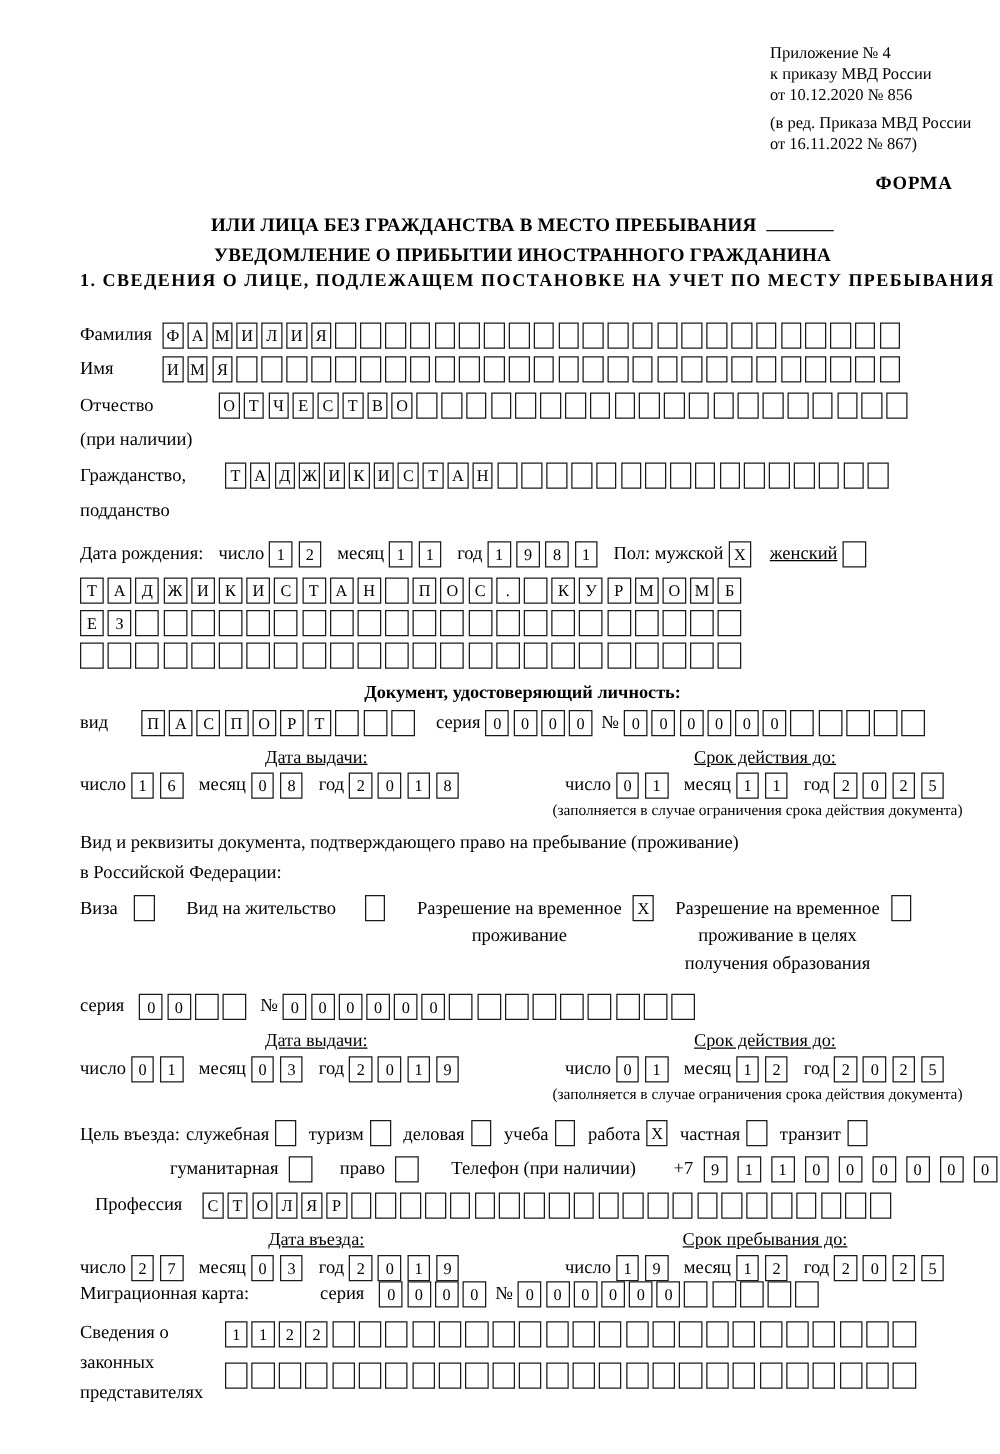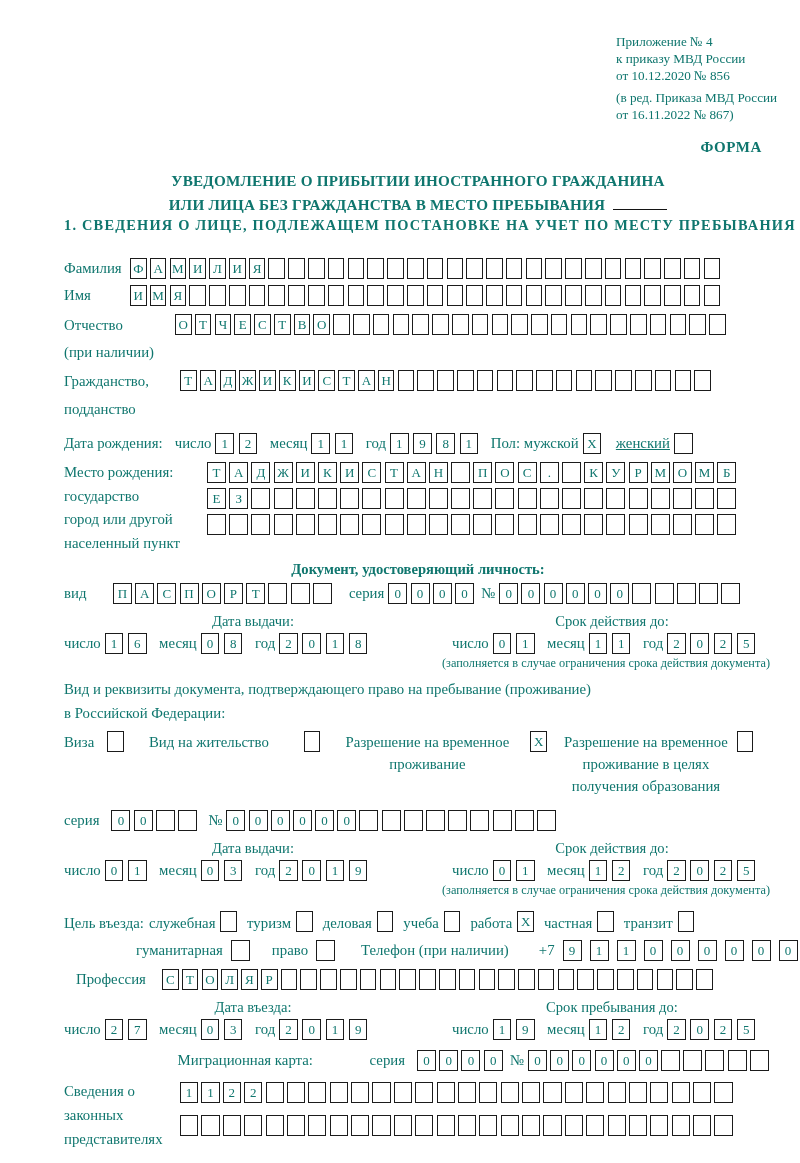--- a/index.html
+++ b/index.html
@@ -1,20 +1,20 @@
 <!DOCTYPE html>
 <html lang="ru"><head>
 <meta charset="utf-8">
 <style>
   html,body{margin:0;padding:0;background:#fff;}
   .page{
     width:800px;height:1163px;box-sizing:border-box;
     padding:34px 28px 16px 64px;
     font-family:"Liberation Serif","DejaVu Serif",serif;
-    color:#0f766e;font-size:14.8px;position:relative;overflow:hidden;background:#fff;
+    color:#000000;font-size:14.8px;position:relative;overflow:hidden;background:#fff;
   }
   .annex{margin-left:552px;font-size:13.2px;line-height:1.28;}
   .annex div{white-space:nowrap;}
   .annex .edition{margin-top:5px;}
   .forma{text-align:right;padding-right:10px;font-weight:700;margin-top:16px;font-size:15px;letter-spacing:.6px;}
   .title{text-align:center;font-weight:700;font-size:15.2px;line-height:1.55;margin-top:13px;letter-spacing:.2px;}
   .blank-line{display:inline-block;width:54px;border-bottom:1.7px solid #141414;height:.9em;margin-left:8px;}
   .sec1{font-weight:700;font-size:14.4px;letter-spacing:1.2px;white-space:nowrap;}
 
   .cell{
@@ -26,31 +26,31 @@
   .rep .cell{width:16.2px;}
   .dcells .cell{width:16.6px;margin-right:4.6px;}
   .boxes{white-space:nowrap;font-size:0;}
   .boxes .cell{font-size:13px;}
 
   .frow{display:flex;align-items:center;margin-top:6px;}
   .frow.top{align-items:flex-start;}
   .flabel{flex-shrink:0;line-height:1.4;}
   .w66{width:66px;} .w111{width:111px;} .w116{width:116px;} .w143{width:143px;} .w49{width:49px;} .w86{width:86px;margin-left:12px;} .w192{width:192px;}
   .inline-lbl{margin:0 4px 0 0;}
-  .gap8{margin-left:8px;} .gap10{margin-left:10px;text-decoration:underline;} .gap14{margin-left:14px;} .gap22{margin-left:22px;gap:12px;} .gap30{margin-left:30px;}
+  .gap8{margin-left:8px;} .gap10{margin-left:10px;text-decoration:underline;} .gap14{margin-left:14px;} .gap22{margin-left:22px;} .gap30{margin-left:30px;}
 
   .stack > div{line-height:1.85;}
   .brows .boxes{display:block;margin-bottom:5.2px;}
   .rep-rows .boxes{display:block;margin-bottom:12px;}
 
   .center-bold{font-weight:700;text-align:center;font-size:14.6px;margin-top:5px;}
   .dates{display:flex;margin-top:9px;}
   .dcol-left{width:378px;flex-shrink:0;}
   .dcol-right{flex:1;padding-left:10px;}
-  .dhead{text-align:center;font-size:14.6px;}
+  .dhead{text-align:center;font-size:14.6px;text-decoration:underline;}
   .drow{display:flex;align-items:center;margin-top:3px;white-space:nowrap;}
   .dnote{font-size:12.3px;text-align:right;margin-top:2px;padding-right:2px;}
 
   .plain{margin-top:10px;}
   .plain2{margin-top:7px;}
   .permit-row{display:flex;align-items:flex-start;margin-top:9px;line-height:1.5;}
   .permit-row .opt{display:flex;align-items:flex-start;}
   .permit-row .optlbl{text-align:center;}
   .permit-row .cell{margin-left:9px;flex-shrink:0;}
 
@@ -69,22 +69,22 @@
     <div>Приложение № 4</div>
     <div>к приказу МВД России</div>
     <div>от 10.12.2020 № 856</div>
     <div class="edition">(в ред. Приказа МВД России</div>
     <div>от 16.11.2022 № 867)</div>
   </div>
 
   <div class="forma">ФОРМА</div>
 
   <div class="title">
+    <div><span>ИЛИ ЛИЦА БЕЗ ГРАЖДАНСТВА В МЕСТО ПРЕБЫВАНИЯ</span><span class="blank-line"></span></div>
     <div>УВЕДОМЛЕНИЕ О ПРИБЫТИИ ИНОСТРАННОГО ГРАЖДАНИНА</div>
-    <div><span>ИЛИ ЛИЦА БЕЗ ГРАЖДАНСТВА В МЕСТО ПРЕБЫВАНИЯ</span><span class="blank-line"></span></div>
   </div>
 
   <div class="sec1">1. СВЕДЕНИЯ О ЛИЦЕ, ПОДЛЕЖАЩЕМ ПОСТАНОВКЕ НА УЧЕТ ПО МЕСТУ ПРЕБЫВАНИЯ</div>
 
   <div class="frow" style="margin-top:24px;">
     <span class="flabel w66">Фамилия</span>
     <span class="boxes"><span class="cell">Ф</span><span class="cell">А</span><span class="cell">М</span><span class="cell">И</span><span class="cell">Л</span><span class="cell">И</span><span class="cell">Я</span><span class="cell"></span><span class="cell"></span><span class="cell"></span><span class="cell"></span><span class="cell"></span><span class="cell"></span><span class="cell"></span><span class="cell"></span><span class="cell"></span><span class="cell"></span><span class="cell"></span><span class="cell"></span><span class="cell"></span><span class="cell"></span><span class="cell"></span><span class="cell"></span><span class="cell"></span><span class="cell"></span><span class="cell"></span><span class="cell"></span><span class="cell"></span><span class="cell"></span><span class="cell"></span></span>
   </div>
 
   <div class="frow">
@@ -116,26 +116,20 @@
     <span class="boxes"><span class="cell">1</span><span class="cell">1</span></span>
     <span class="inline-lbl gap8">год</span>
     <span class="boxes"><span class="cell">1</span><span class="cell">9</span><span class="cell">8</span><span class="cell">1</span></span>
     <span class="inline-lbl gap8">Пол: мужской</span>
     <span class="boxes"><span class="cell">X</span></span>
     <span class="inline-lbl gap10">женский</span>
     <span class="boxes"><span class="cell"></span></span>
   </div>
 
   <div class="frow top wide" style="margin-top:7px;">
-    <span class="flabel w143" style="line-height:1.6;">
-      <div>Место рождения:</div>
-      <div>государство</div>
-      <div>город или другой</div>
-      <div>населенный пункт</div>
-    </span>
     <span class="brows" style="margin-top:1px;">
       <span class="boxes"><span class="cell">Т</span><span class="cell">А</span><span class="cell">Д</span><span class="cell">Ж</span><span class="cell">И</span><span class="cell">К</span><span class="cell">И</span><span class="cell">С</span><span class="cell">Т</span><span class="cell">А</span><span class="cell">Н</span><span class="cell"></span><span class="cell">П</span><span class="cell">О</span><span class="cell">С</span><span class="cell">.</span><span class="cell"></span><span class="cell">К</span><span class="cell">У</span><span class="cell">Р</span><span class="cell">М</span><span class="cell">О</span><span class="cell">М</span><span class="cell">Б</span></span>
       <span class="boxes"><span class="cell">Е</span><span class="cell">З</span><span class="cell"></span><span class="cell"></span><span class="cell"></span><span class="cell"></span><span class="cell"></span><span class="cell"></span><span class="cell"></span><span class="cell"></span><span class="cell"></span><span class="cell"></span><span class="cell"></span><span class="cell"></span><span class="cell"></span><span class="cell"></span><span class="cell"></span><span class="cell"></span><span class="cell"></span><span class="cell"></span><span class="cell"></span><span class="cell"></span><span class="cell"></span><span class="cell"></span></span>
       <span class="boxes"><span class="cell"></span><span class="cell"></span><span class="cell"></span><span class="cell"></span><span class="cell"></span><span class="cell"></span><span class="cell"></span><span class="cell"></span><span class="cell"></span><span class="cell"></span><span class="cell"></span><span class="cell"></span><span class="cell"></span><span class="cell"></span><span class="cell"></span><span class="cell"></span><span class="cell"></span><span class="cell"></span><span class="cell"></span><span class="cell"></span><span class="cell"></span><span class="cell"></span><span class="cell"></span><span class="cell"></span></span>
     </span>
   </div>
 
   <div class="center-bold">Документ, удостоверяющий личность:</div>
 
   <div class="frow wide" style="margin-top:5px;white-space:nowrap;">
@@ -286,21 +280,21 @@
         <span class="inline-lbl">число</span>
         <span class="boxes"><span class="cell">1</span><span class="cell">9</span></span>
         <span class="inline-lbl gap8">месяц</span>
         <span class="boxes"><span class="cell">1</span><span class="cell">2</span></span>
         <span class="inline-lbl gap8">год</span>
         <span class="boxes"><span class="cell">2</span><span class="cell">0</span><span class="cell">2</span><span class="cell">5</span></span>
       </div>
     </div>
   </div>
 
-  <div class="frow wide" style="margin-top:10px;white-space:nowrap;justify-content:flex-end;">
+  <div class="frow wide" style="margin-top:0;white-space:nowrap;">
     <span class="flabel w192">Миграционная карта:</span>
     <span class="inline-lbl">серия</span>
     <span class="boxes gap8"><span class="cell">0</span><span class="cell">0</span><span class="cell">0</span><span class="cell">0</span></span>
     <span class="inline-lbl" style="margin-left:4px;">№</span>
     <span class="boxes"><span class="cell">0</span><span class="cell">0</span><span class="cell">0</span><span class="cell">0</span><span class="cell">0</span><span class="cell">0</span><span class="cell"></span><span class="cell"></span><span class="cell"></span><span class="cell"></span><span class="cell"></span></span>
   </div>
 
   <div class="frow top rep" style="margin-top:8px;">
     <span class="flabel w116" style="line-height:1.63;">
       <div>Сведения о</div>

